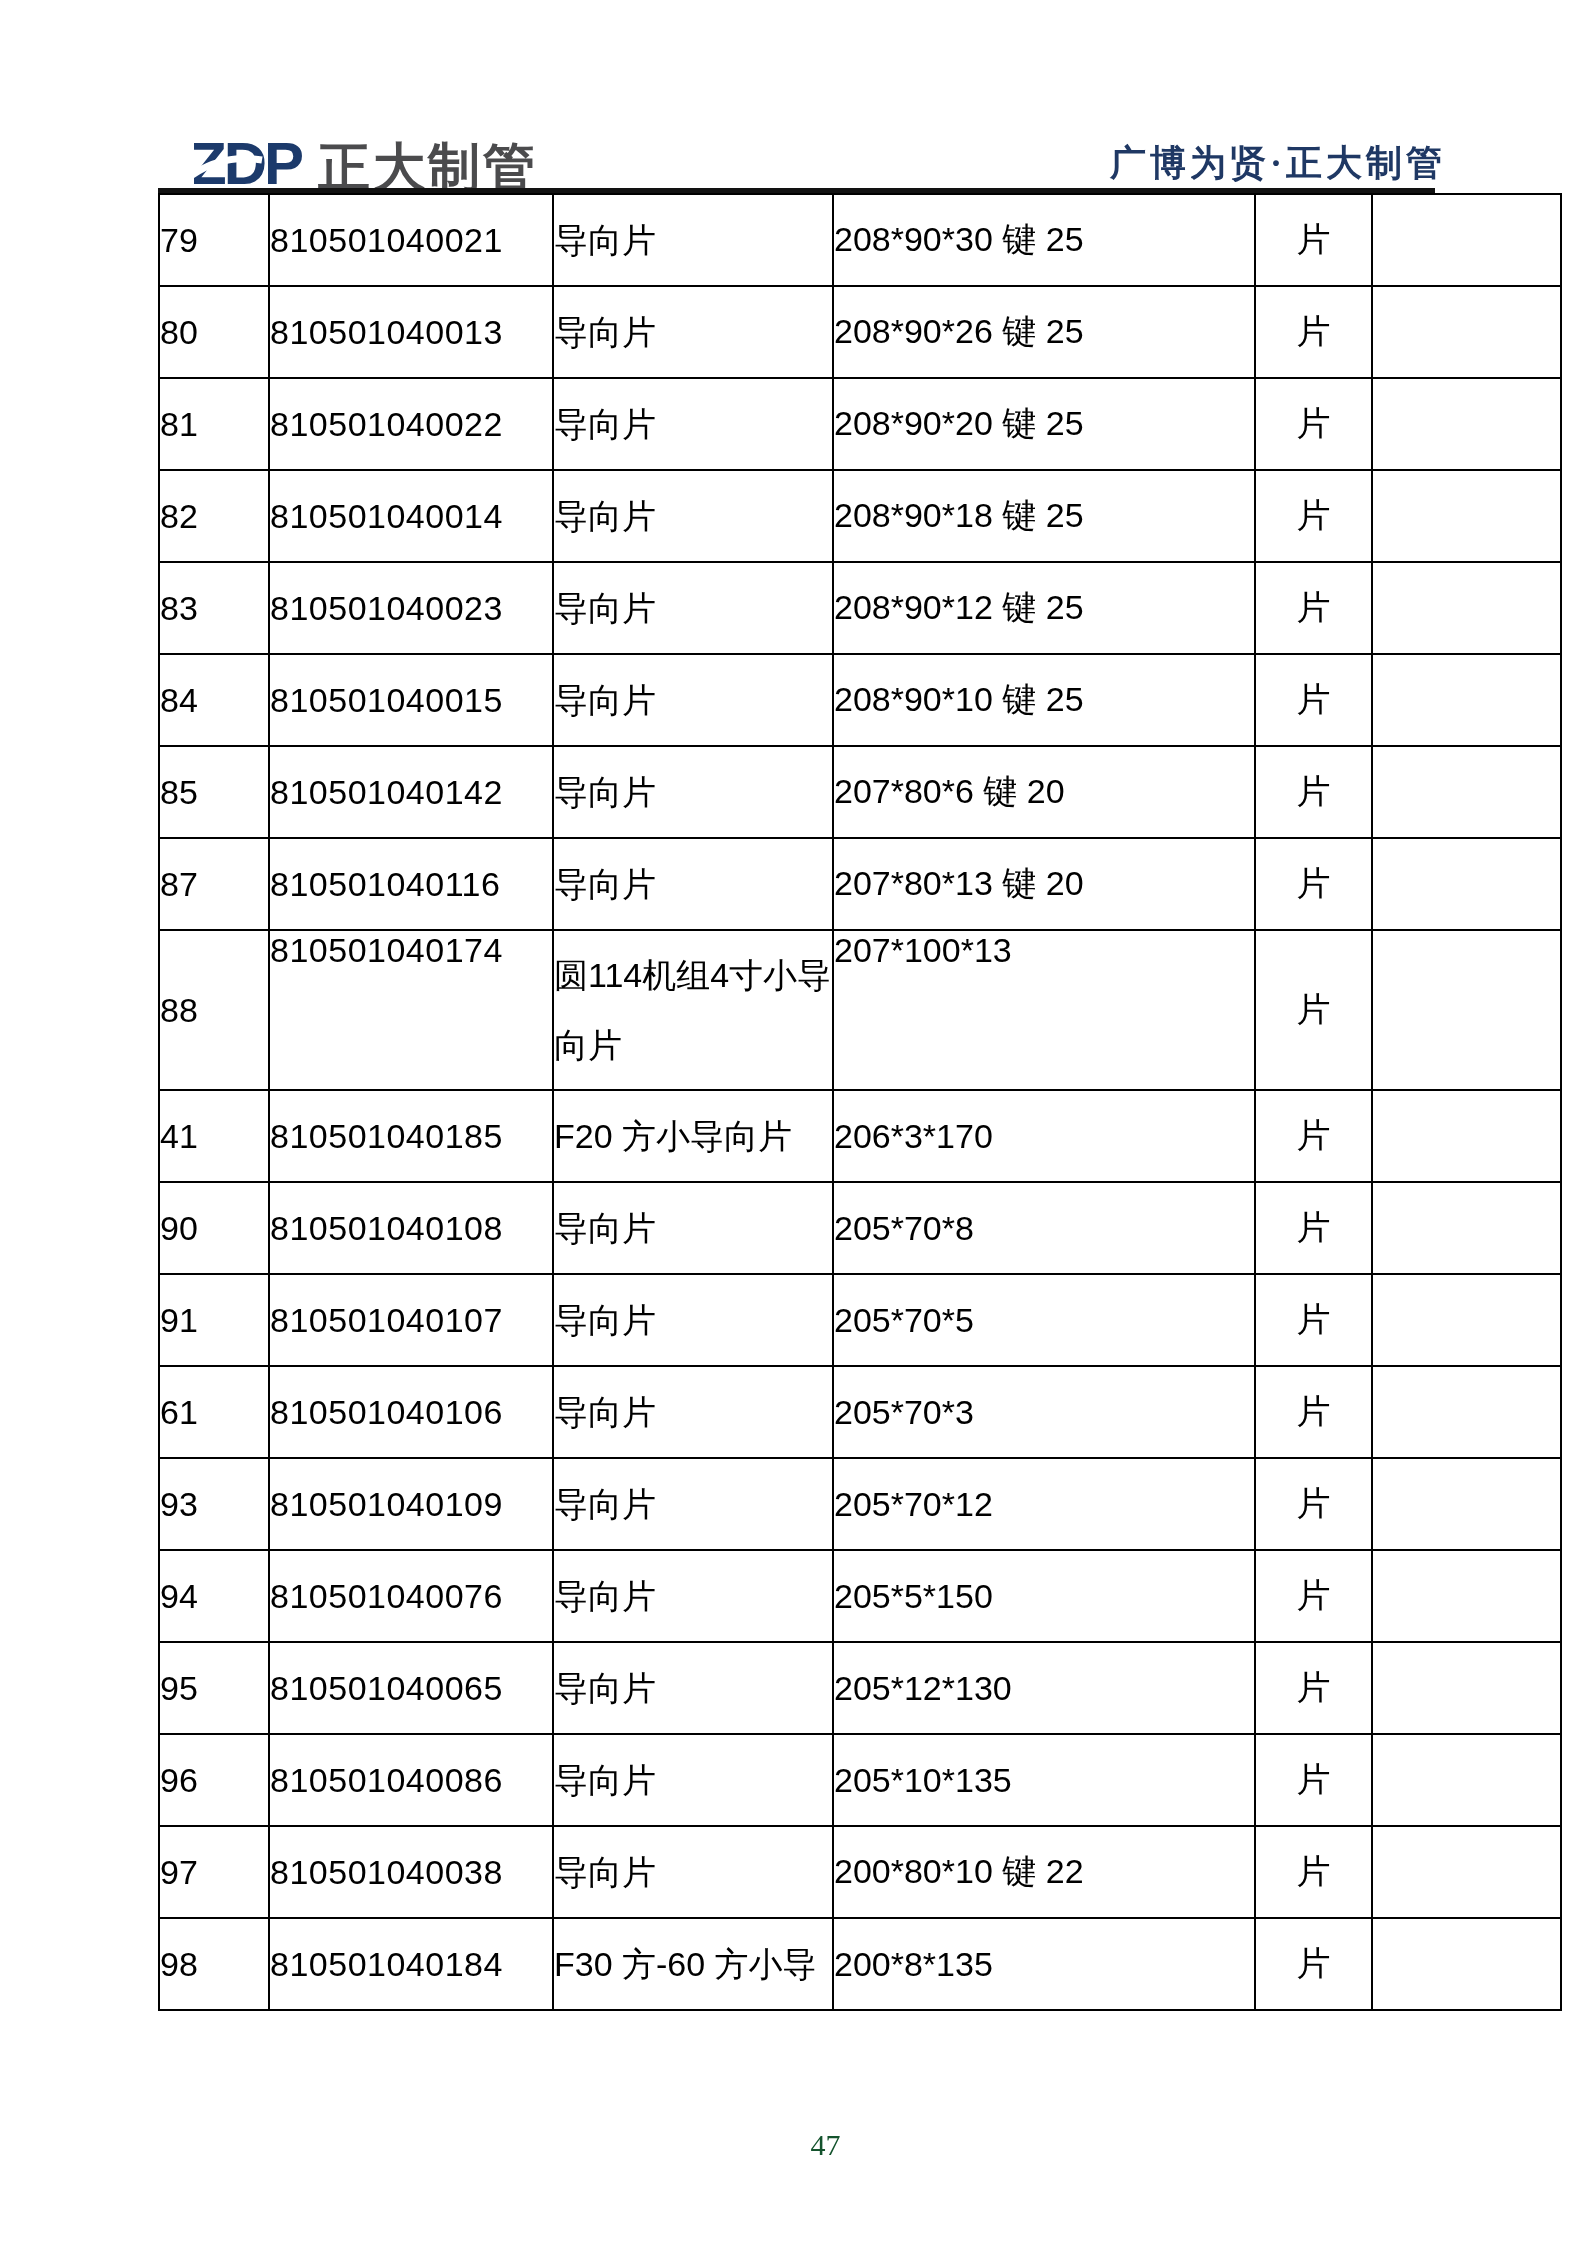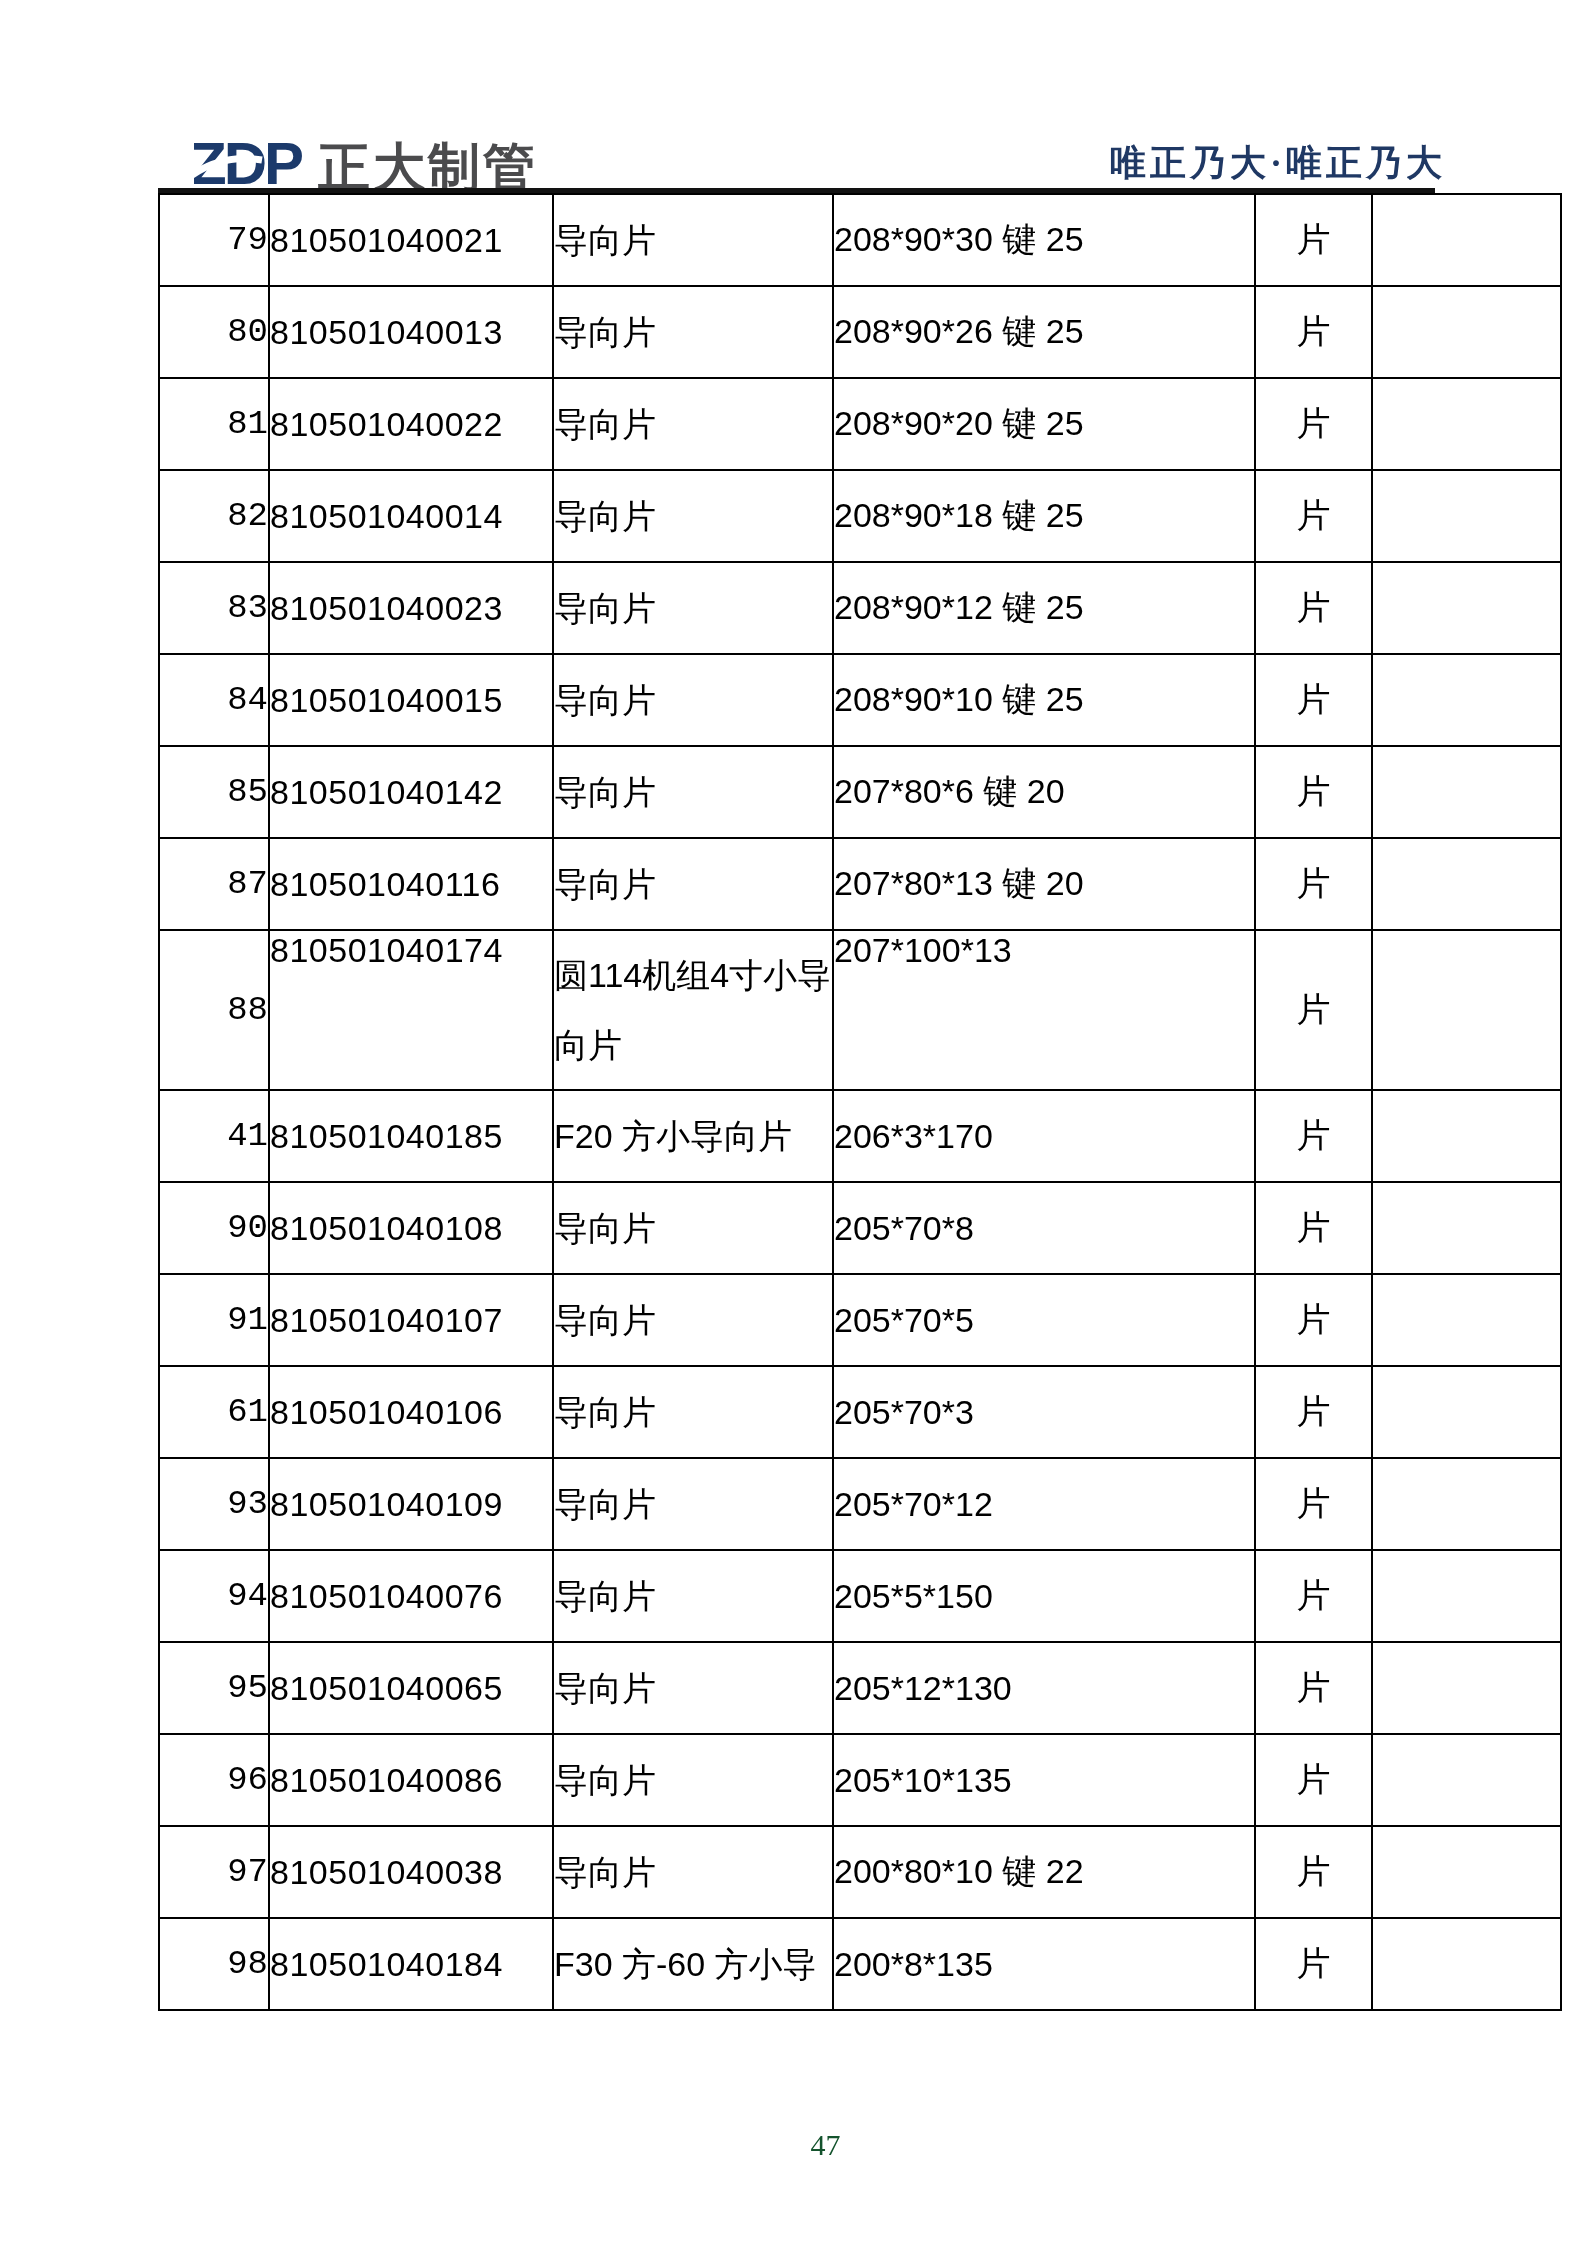--- a/index.html
+++ b/index.html
@@ -37,22 +37,22 @@
     border:2px solid #000;
     vertical-align:middle;
     font-size:34px;
     overflow:hidden;
     height:90px;
     padding:0;
   }
   tr.row{height:90px;}
   tr.row.tall{height:160px;}
   td.col-no{
-    font-family:Liberation Mono, monospace;
-    font-size:42px;text-align:right;
+    font-family:Liberation Sans, sans-serif;
+    font-size:42px;text-align:left;
   }
   td.col-code{font-size:37px;padding-left:24px;letter-spacing:.5px;}
   td.col-name{font-size:33px;padding-left:13px;line-height:44px;}
   td.col-spec{font-size:34px;padding-left:14px;}
   td.col-unit{text-align:center;font-size:33px;}
   tr.tall td.col-code, tr.tall td.col-spec{vertical-align:top;}
   tr.tall td.col-name{line-height:70px;}
   
   .page-number{
     position:absolute;left:0;top:2128px;width:100%;
@@ -66,21 +66,21 @@
 
 <div class="page">
 
   <div class="brand">
     <svg width="175" height="58" viewBox="0 0 175 58">
       <text x="-4" y="50" font-family="Liberation Sans, DejaVu Sans, sans-serif" font-size="60" font-weight="900" letter-spacing="-3" fill="#1c3a6b">ZDP</text>
       <path d="M -6 44 C 18 26 44 22 68 26" stroke="#ffffff" stroke-width="7" fill="none"></path>
     </svg>
   </div>
   <div class="company-name">正大制管</div>
-  <div class="slogan">唯正乃大·唯正乃大</div>
+  <div class="slogan">广博为贤·正大制管</div>
   <div class="head-rule"></div>
 
   <table class="sheet">
     <colgroup>
       <col style="width:110px">
         <col style="width:284px">
         <col style="width:280px">
       <col style="width:422px">
         <col style="width:117px">
         <col style="width:189px">

